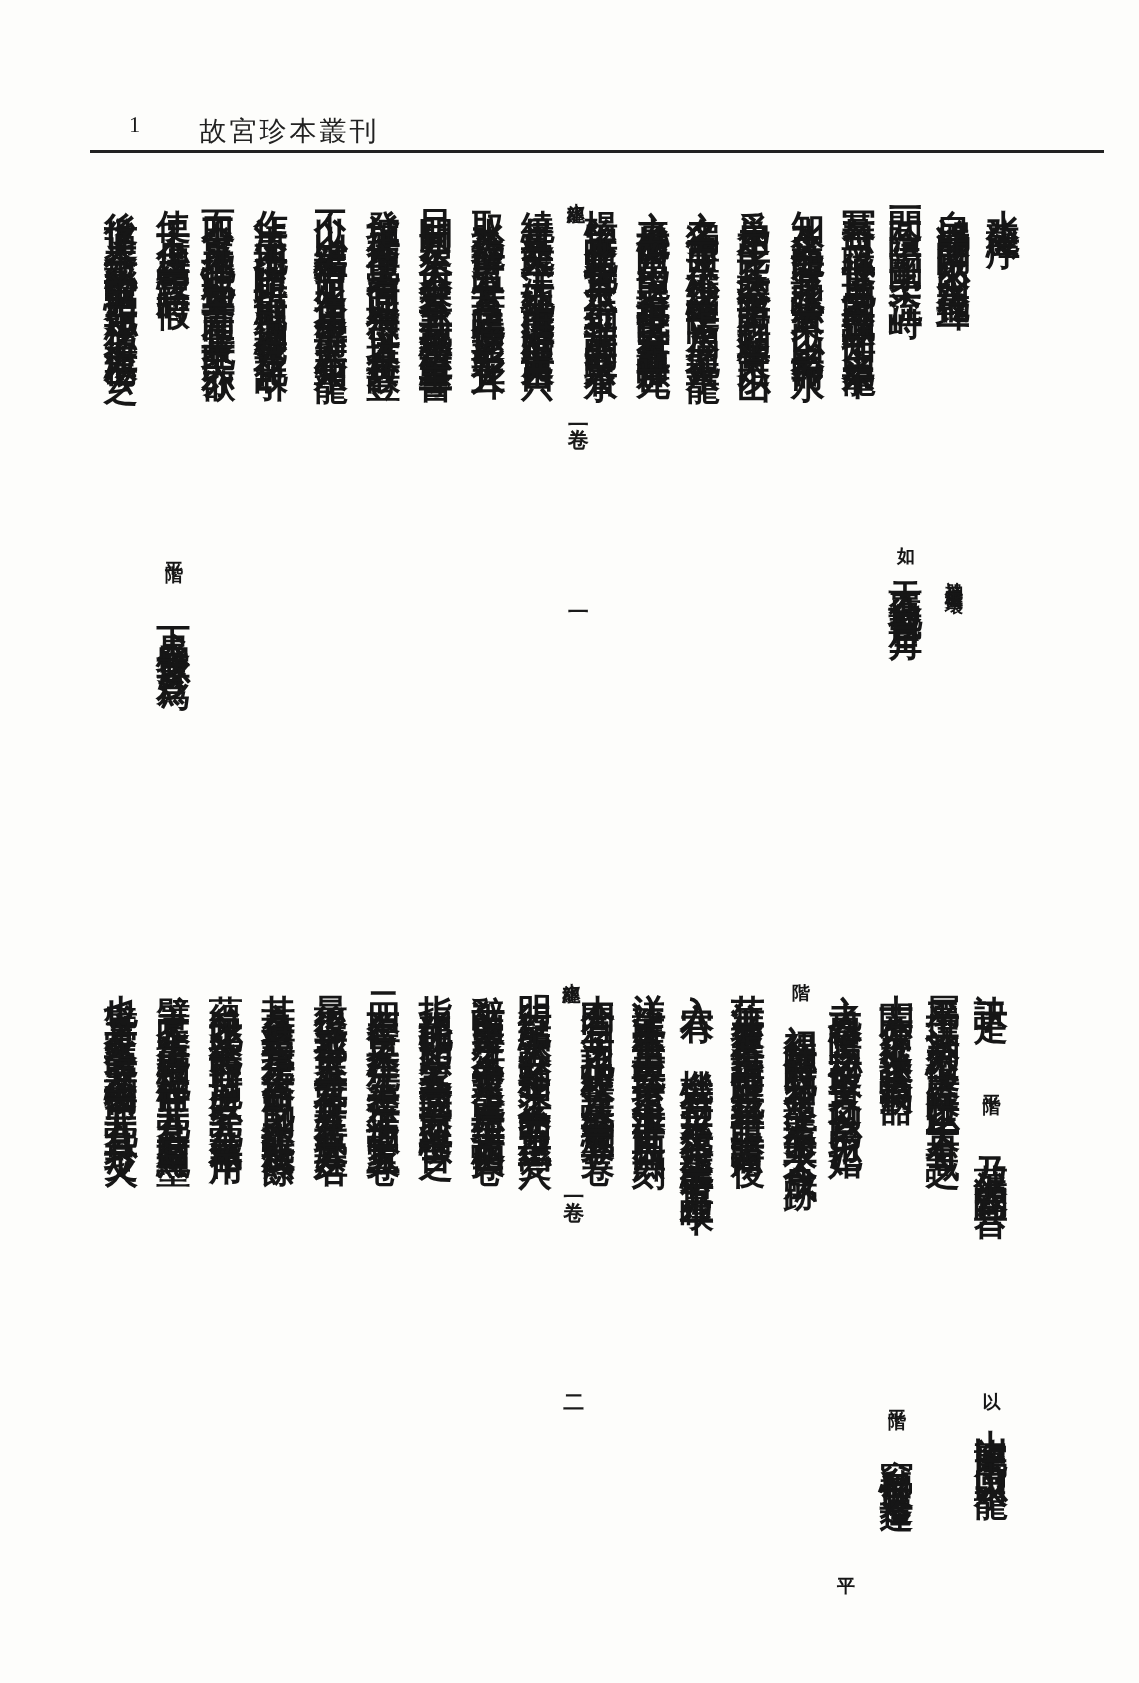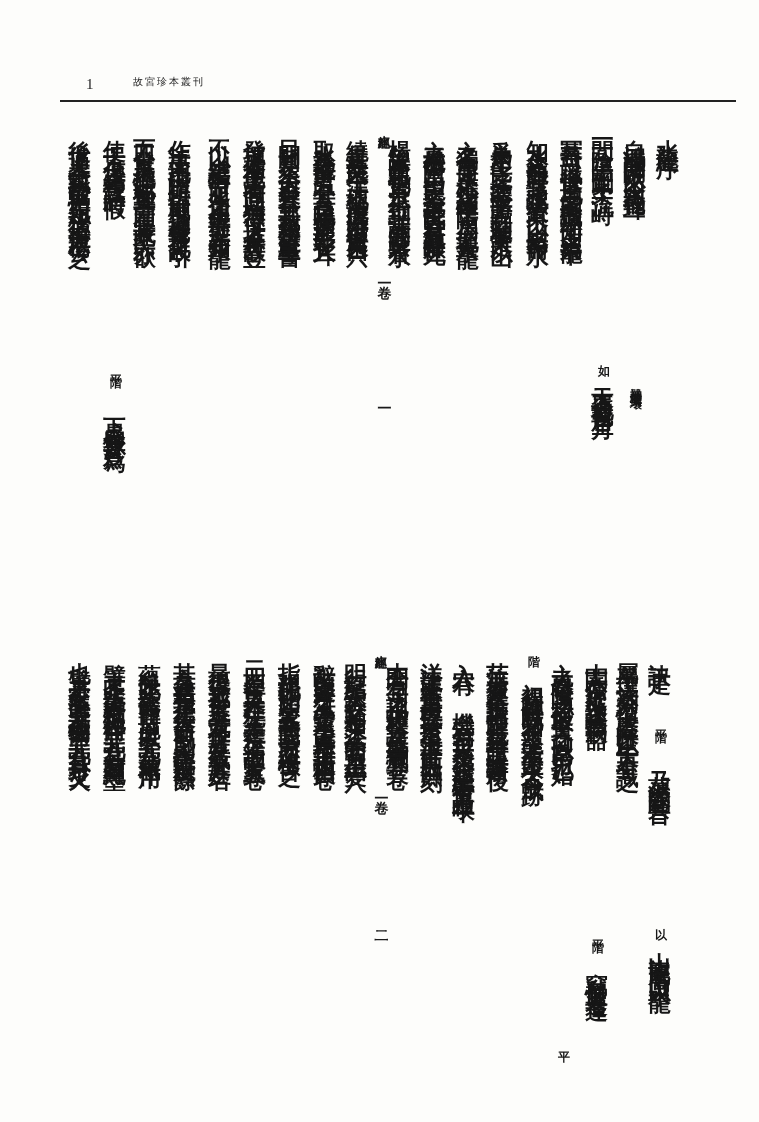--- a/index.html
+++ b/index.html
@@ -4,21 +4,21 @@
 <style>
   html, body { margin:0; padding:0; }
   body {
     width:759px; height:1122px; position:relative; overflow:hidden;
     background:#fdfdfb;
     font-family:"DejaVu Serif", "Liberation Serif", serif;
     color:#1a1a1a;
   }
   .header { position:absolute; left:60px; top:70px; width:676px; height:32px; }
   .page-num { position:absolute; left:26px; top:6px; font-size:15px; font-family:"Liberation Serif", serif; }
-  .running-title { position:absolute; left:73px; top:5px; font-size:10px; letter-spacing:2px; font-family:Liberation Serif, serif; color:#222; }
+  .running-title { position:absolute; left:73px; top:5px; font-size:18px; letter-spacing:2px; font-family:Liberation Serif, serif; color:#222; }
   .rule { position:absolute; left:60px; top:100px; width:676px; height:2px; background:#222; }
   .col {
     position:absolute;
     writing-mode:vertical-rl;
     text-orientation:upright;
     font-size:22.5px;
     line-height:24px;
     letter-spacing:5.3px;
     white-space:nowrap;
     font-weight:bold;

